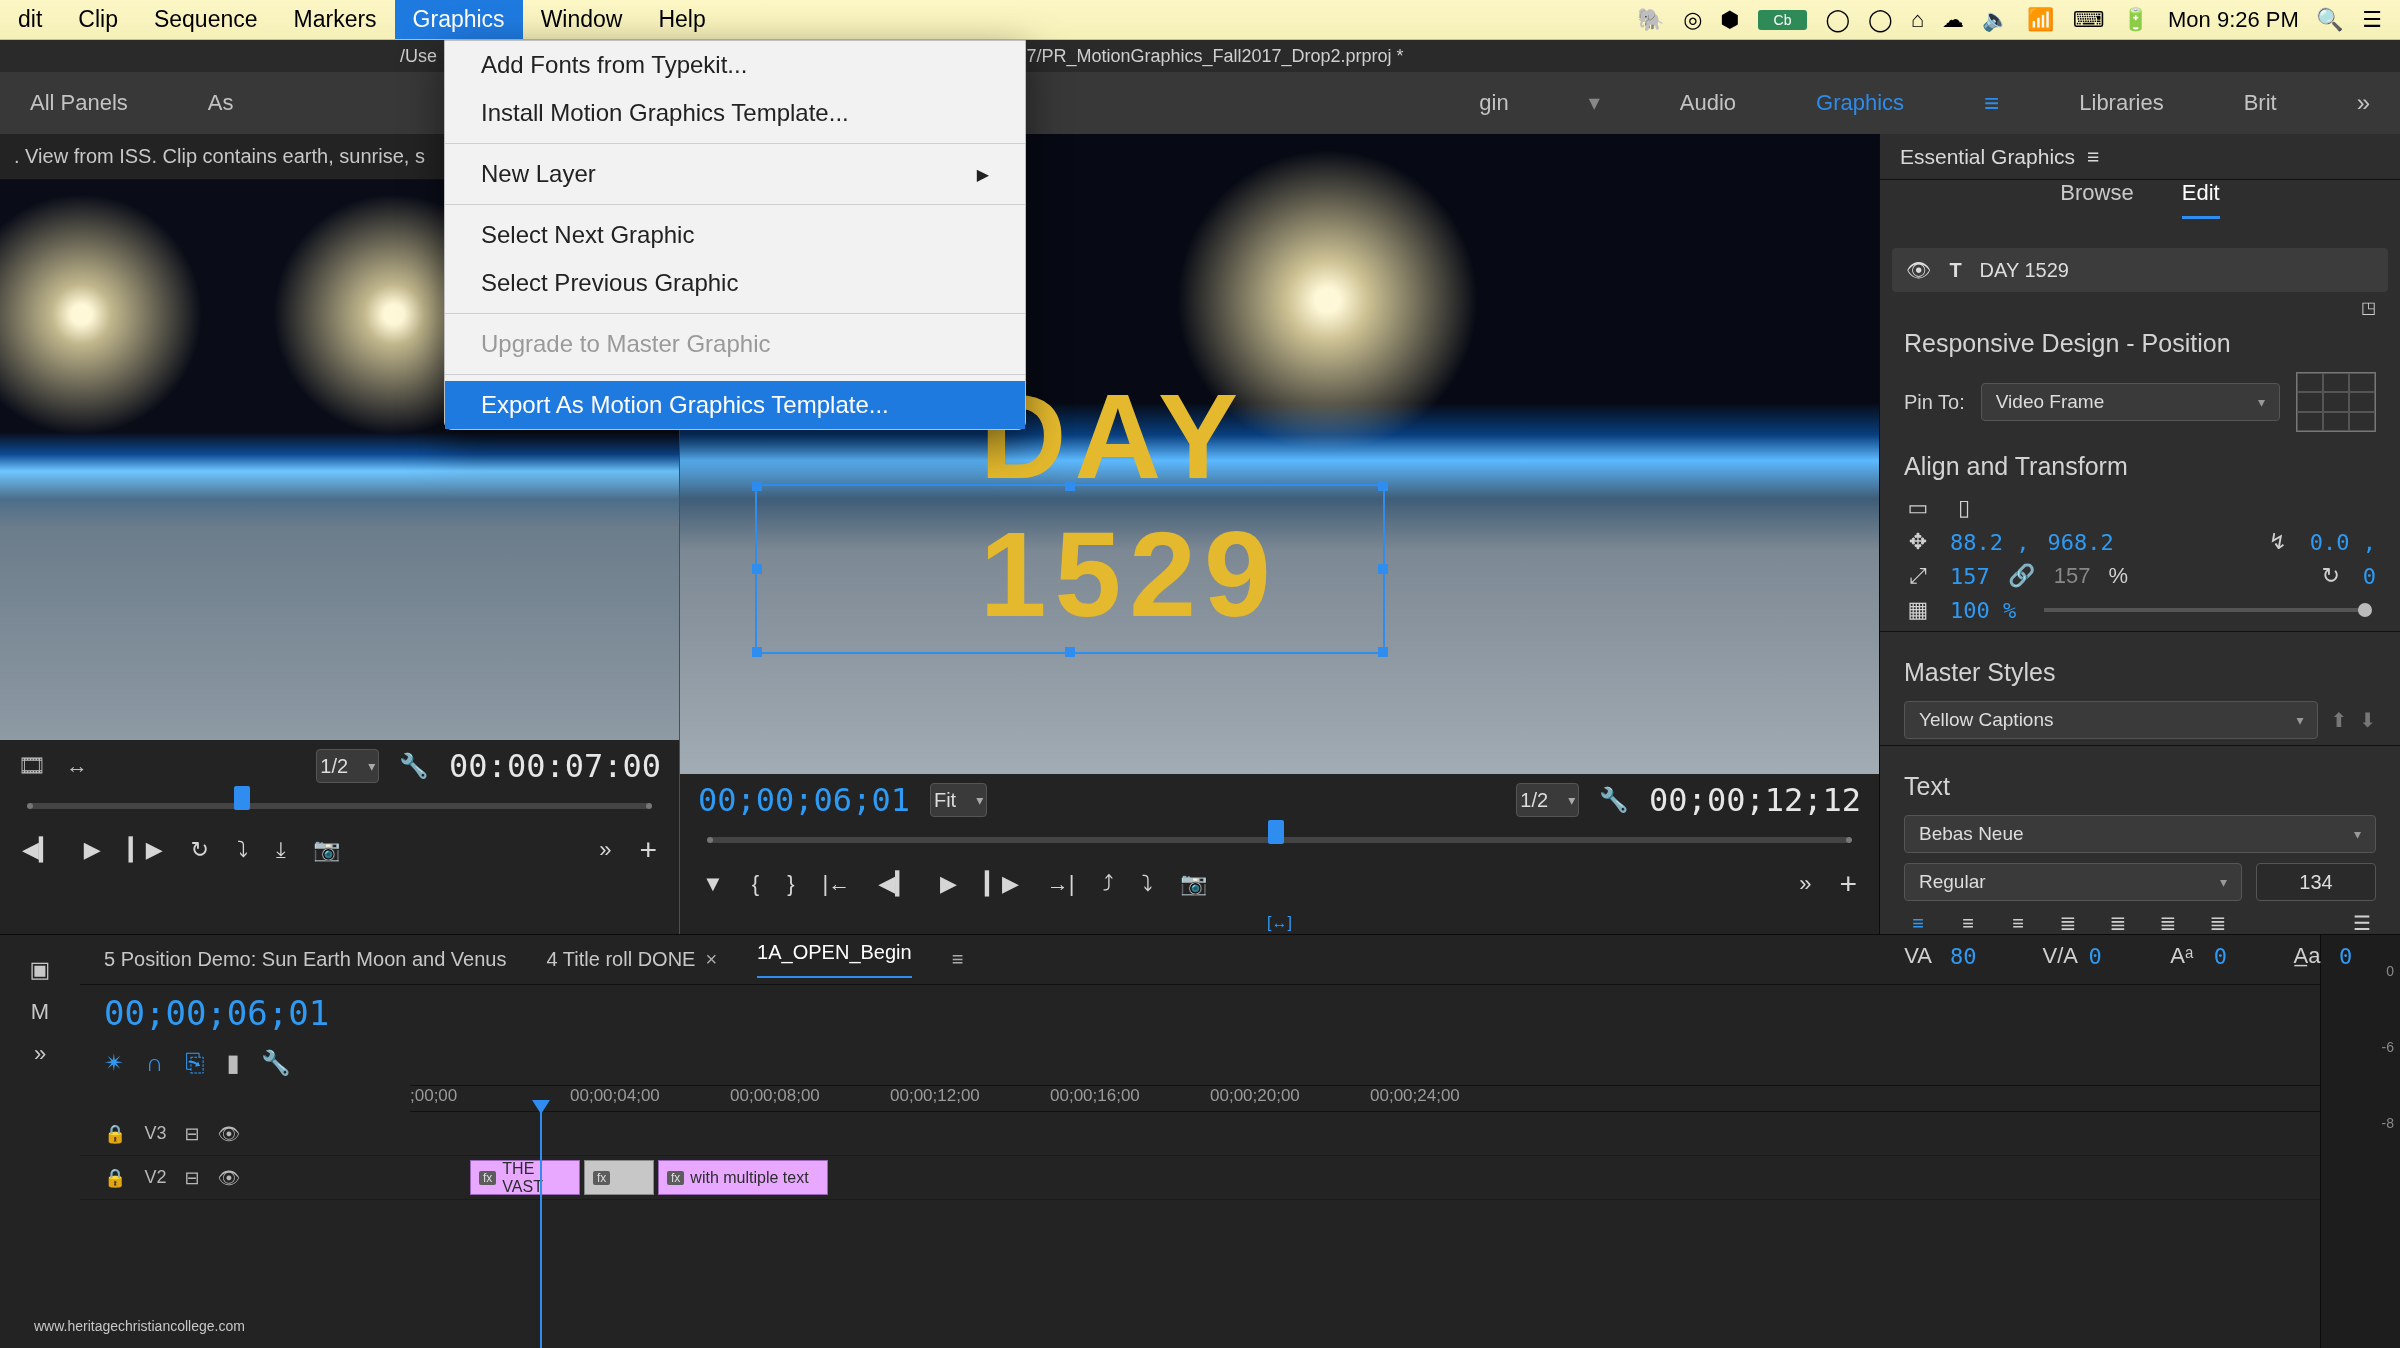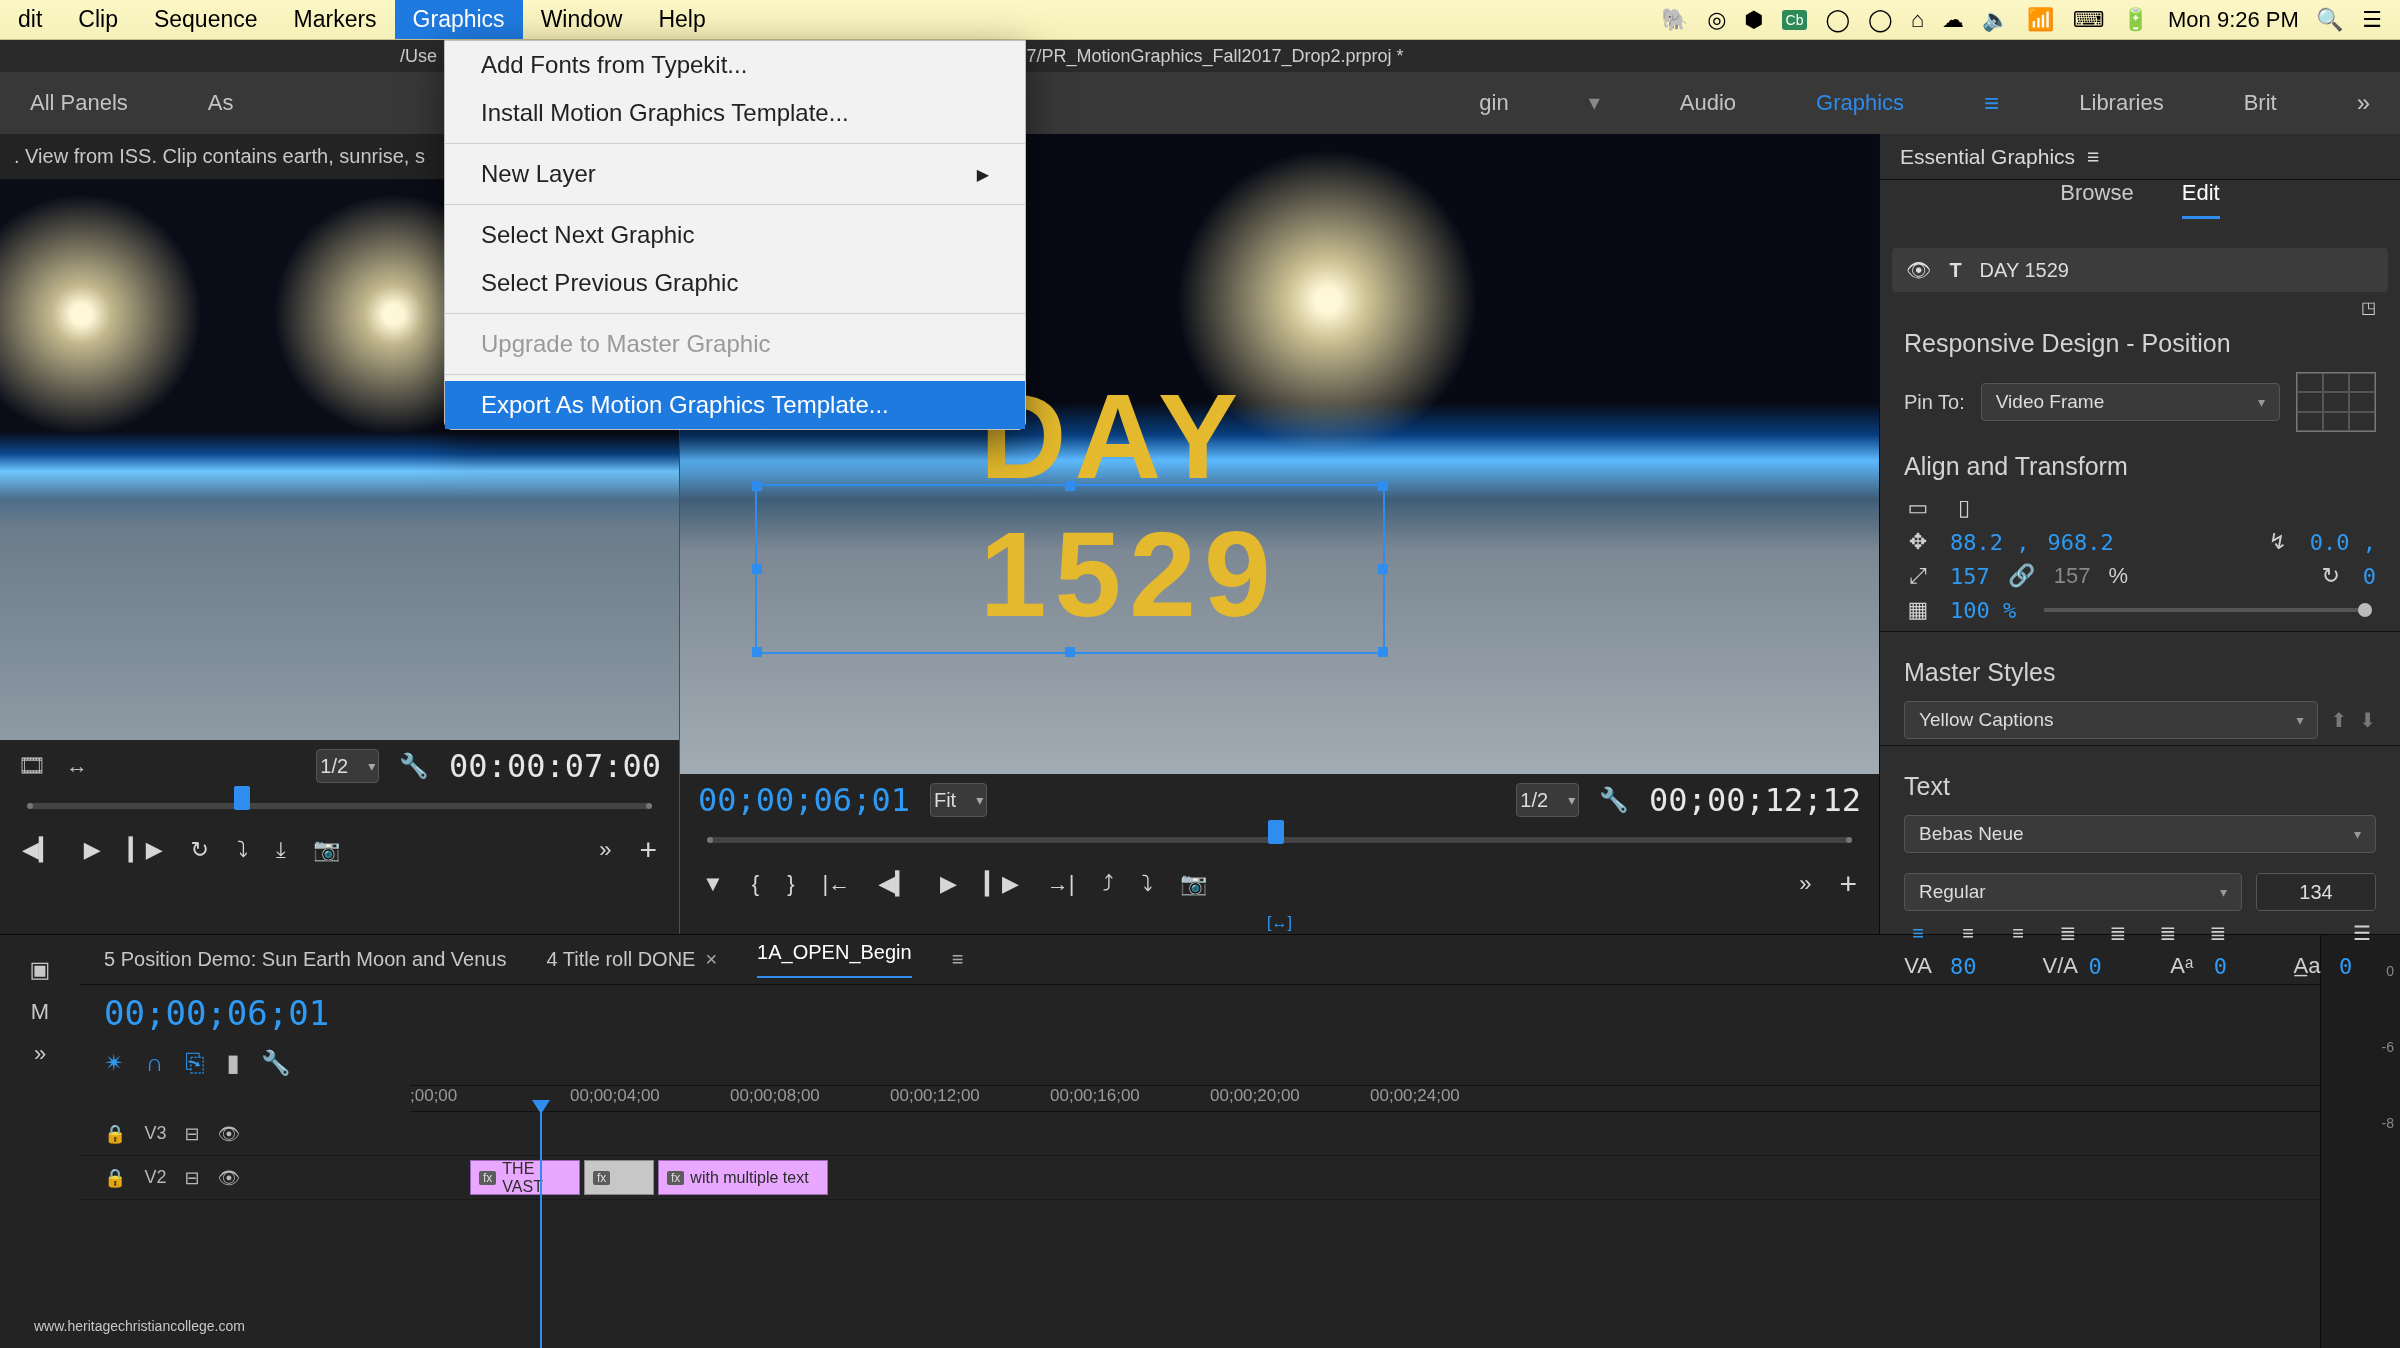--- a/index.html
+++ b/index.html
@@ -123,21 +123,21 @@
   <div class="menu">Sequence</div>
   <div class="menu">Markers</div>
   <div class="menu active">Graphics</div>
   <div class="menu">Window</div>
   <div class="menu">Help</div>
   <div class="spacer"></div>
   <div class="tray">
     <span>🐘</span>
     <span>◎</span>
     <span>⬢</span>
-    <span style="background:#2e8b57;color:#fff;font-size:14px;padding:2px 4px;border-radius:3px">Cb</span>
+    <span style="background:#2e8b57;color:#fff;font-size:14px;padding:2px 16px;border-radius:3px">Cb</span>
     <span>◯</span>
     <span>◯</span>
     <span>⌂</span>
     <span>☁</span>
     <span>🔈</span>
     <span>📶</span>
     <span>⌨</span>
     <span>🔋</span>
     <span class="clock">Mon 9:26 PM</span>
     <span>🔍</span>
@@ -364,21 +364,21 @@
         <div class="select" style="flex:1">Yellow Captions</div>
         <span style="color:#777">⬆</span>
         <span style="color:#777">⬇</span>
       </div>
       <hr>
     </div>
 
     <div class="section">
       <h4>Text</h4>
       <div class="select">Bebas Neue</div>
-      <div style="display:flex;gap:14px;margin-top:20px">
+      <div style="display:flex;gap:14px;margin-top:10px">
         <div class="select" style="flex:1">Regular</div>
         <div style="width:120px;height:38px;background:#2a2a2a;border:1px solid #555;border-radius:4px;display:flex;align-items:center;justify-content:center;color:#ddd">134</div>
       </div>
       <div class="align-grid">
         <span style="color:#2f9af3">≡</span>
         <span>≡</span>
         <span>≡</span>
         <span>≣</span>
         <span>≣</span>
         <span>≣</span>

